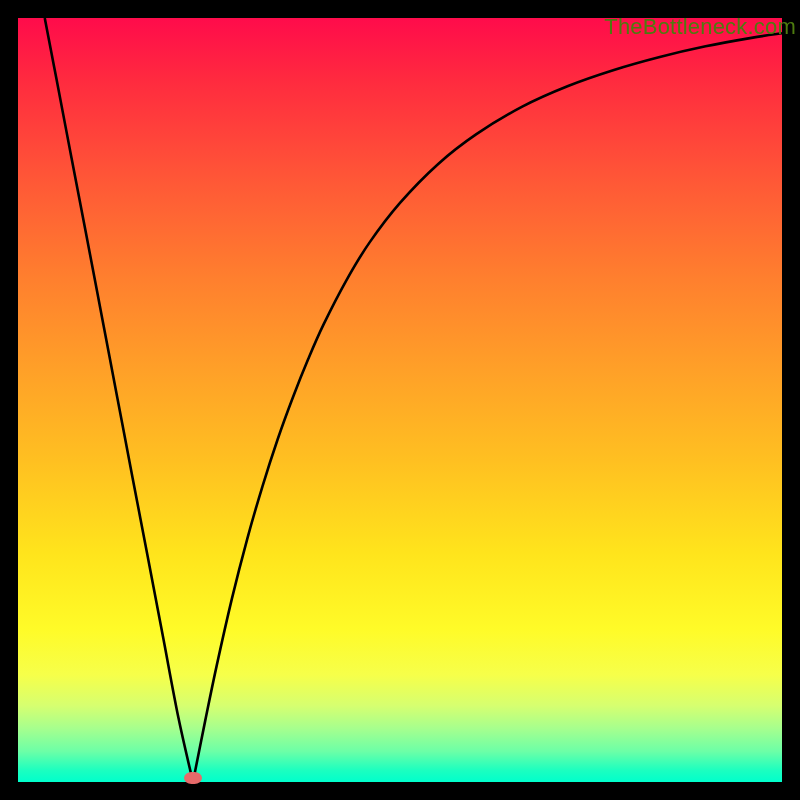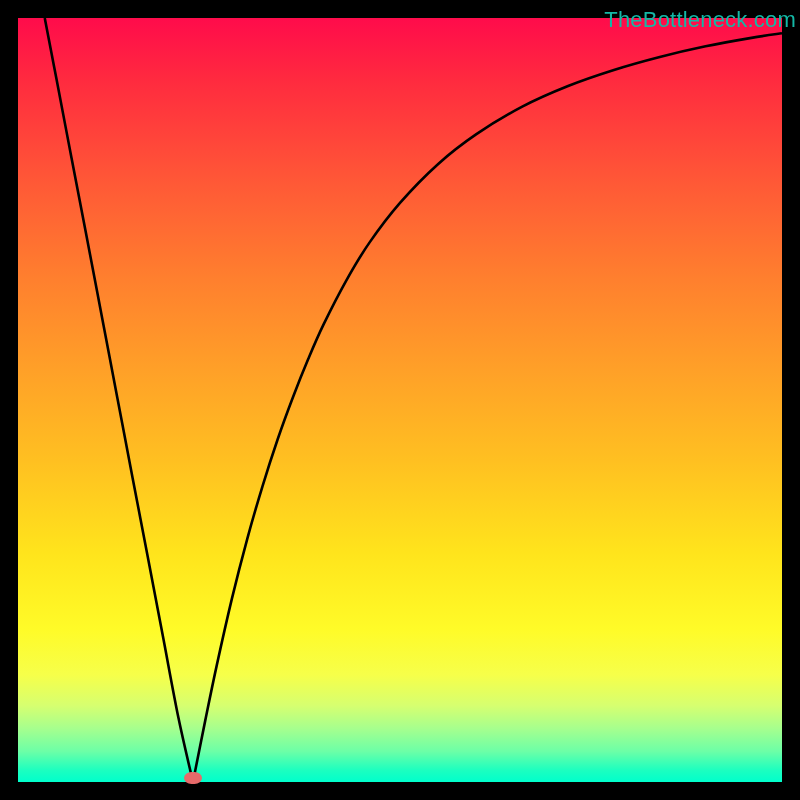--- a/index.html
+++ b/index.html
@@ -37,23 +37,23 @@
       #f6ff4a 86%,
       #d6ff70 90%,
       #a6ff8e 93%,
       #6cffa7 96%,
       #1bffc0 98.5%,
       #00ffcc 100%
     );
   }
   .watermark {
     position: absolute;
-    top: 7px;
+    top: 14px;
     right: 4px;
-    color: #14b8a6;
+    color: #4d7c0f;
     font-size: 22px;
     font-weight: 500;
     letter-spacing: 0.2px;
     z-index: 30;
     text-align: center;
   }
   svg.curve {
     position: absolute;
     left: 0;
     top: 0;

